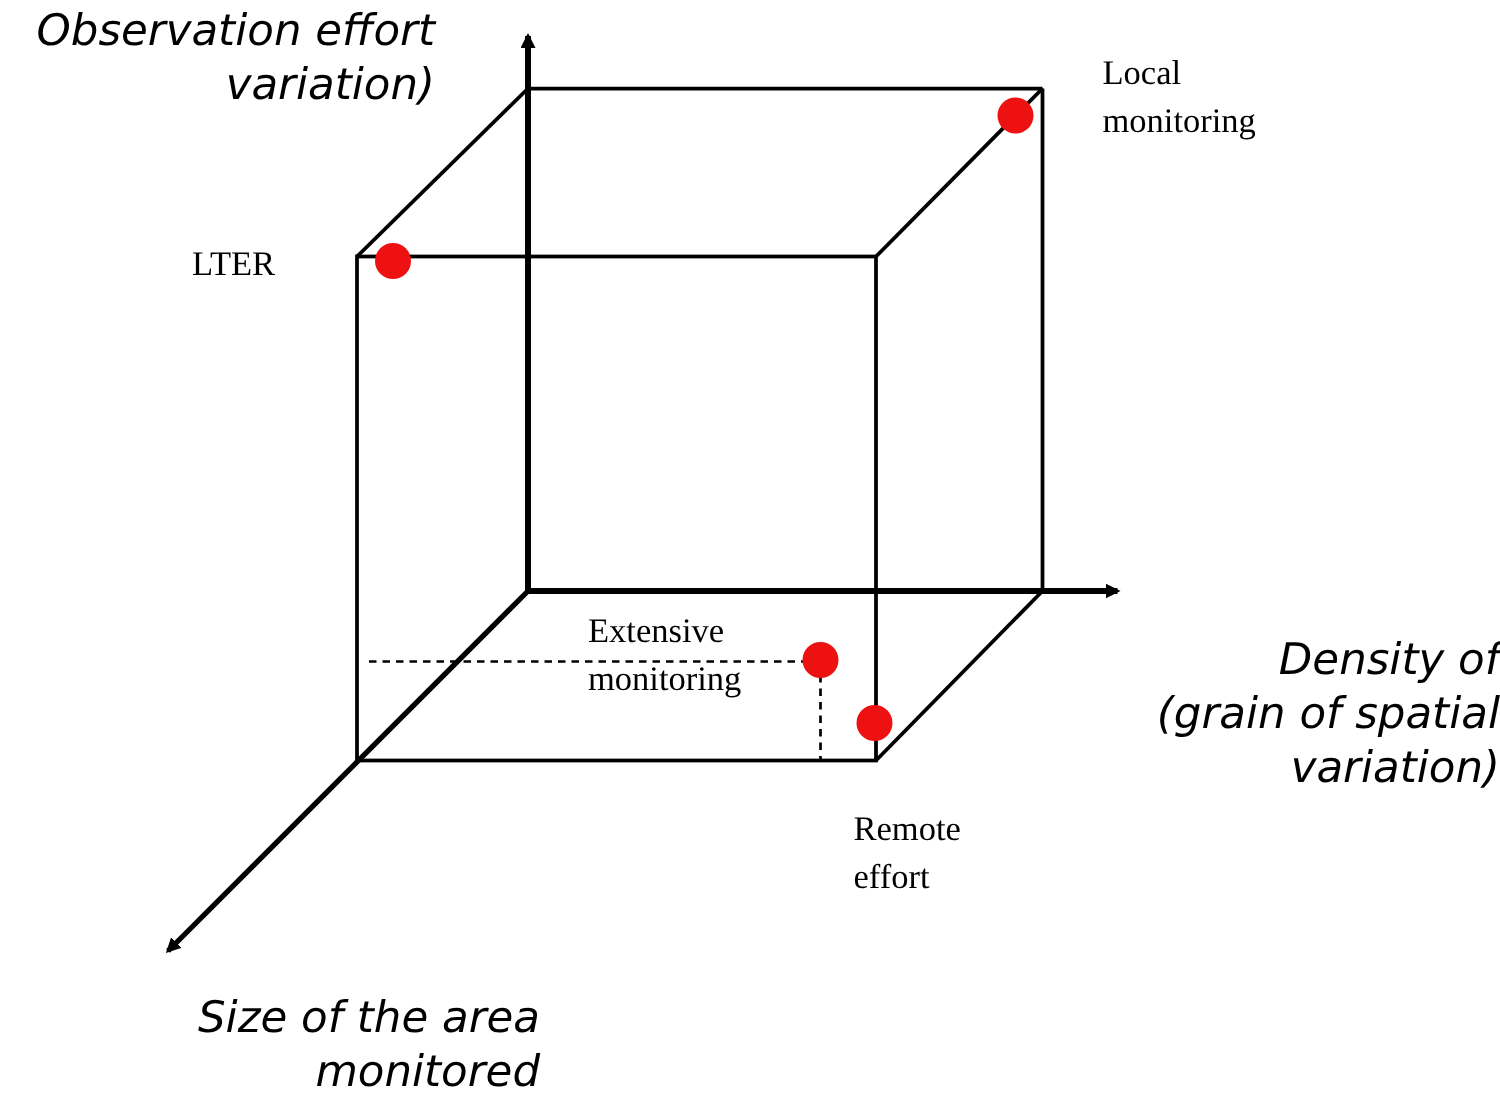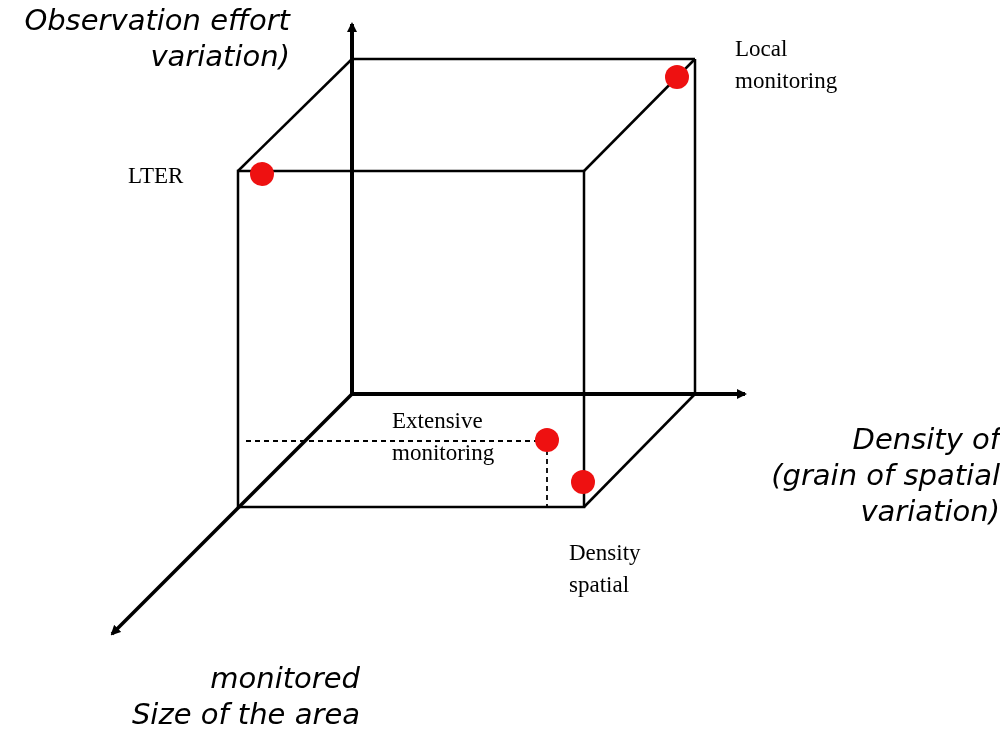--- a/index.html
+++ b/index.html
@@ -47,31 +47,31 @@
   <div>variation)</div>
 </div>
 
 <div class="axis-title" style="left:720px; top:421px; width:280px;">
   <div>Density of</div>
   <div>(grain of spatial</div>
   <div>variation)</div>
 </div>
 
 <div class="axis-title" style="left:40px; top:660px; width:320px;">
+  <div>Size of the area</div>
   <div>monitored</div>
-  <div>Size of the area</div>
 </div>
 
 <div class="pt-label" style="left:128px; top:160px;">
   <div>LTER</div>
 </div>
 <div class="pt-label" style="left:735px; top:33px;">
   <div>Local</div>
   <div>monitoring</div>
 </div>
 <div class="pt-label" style="left:392px; top:405px;">
   <div>Extensive</div>
   <div>monitoring</div>
 </div>
 <div class="pt-label" style="left:569px; top:537px;">
-  <div>Density</div>
-  <div>spatial</div>
+  <div>Remote</div>
+  <div>effort</div>
 </div>
 
 </body></html>

